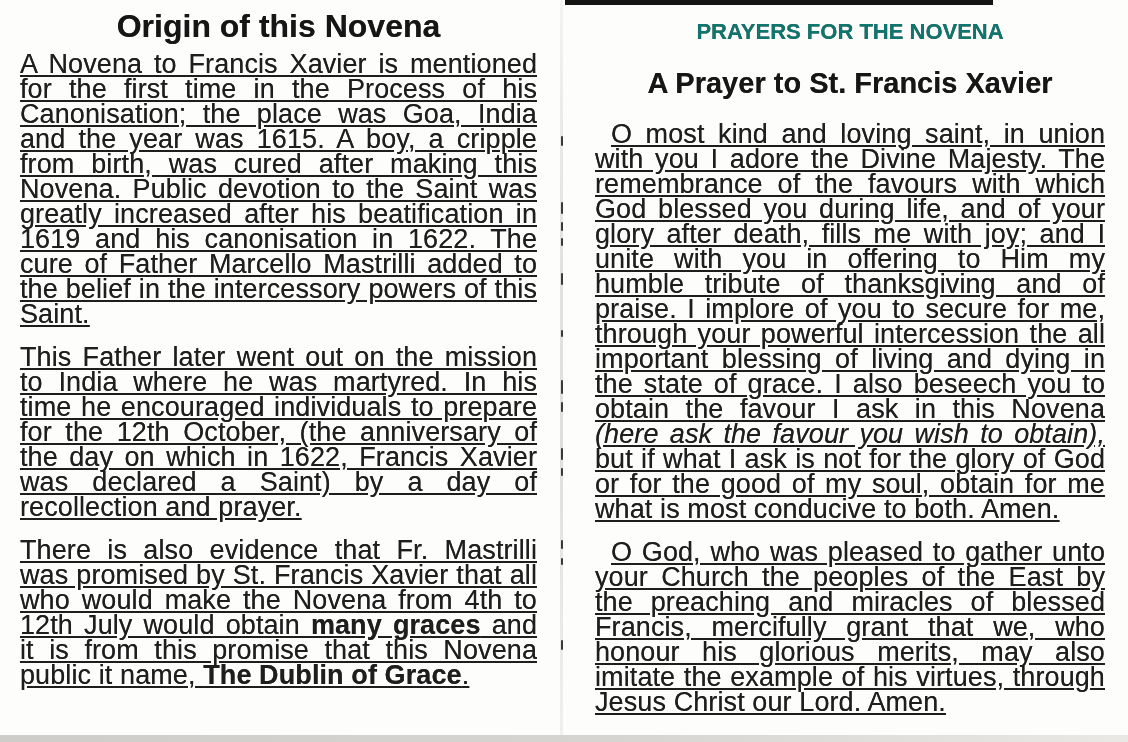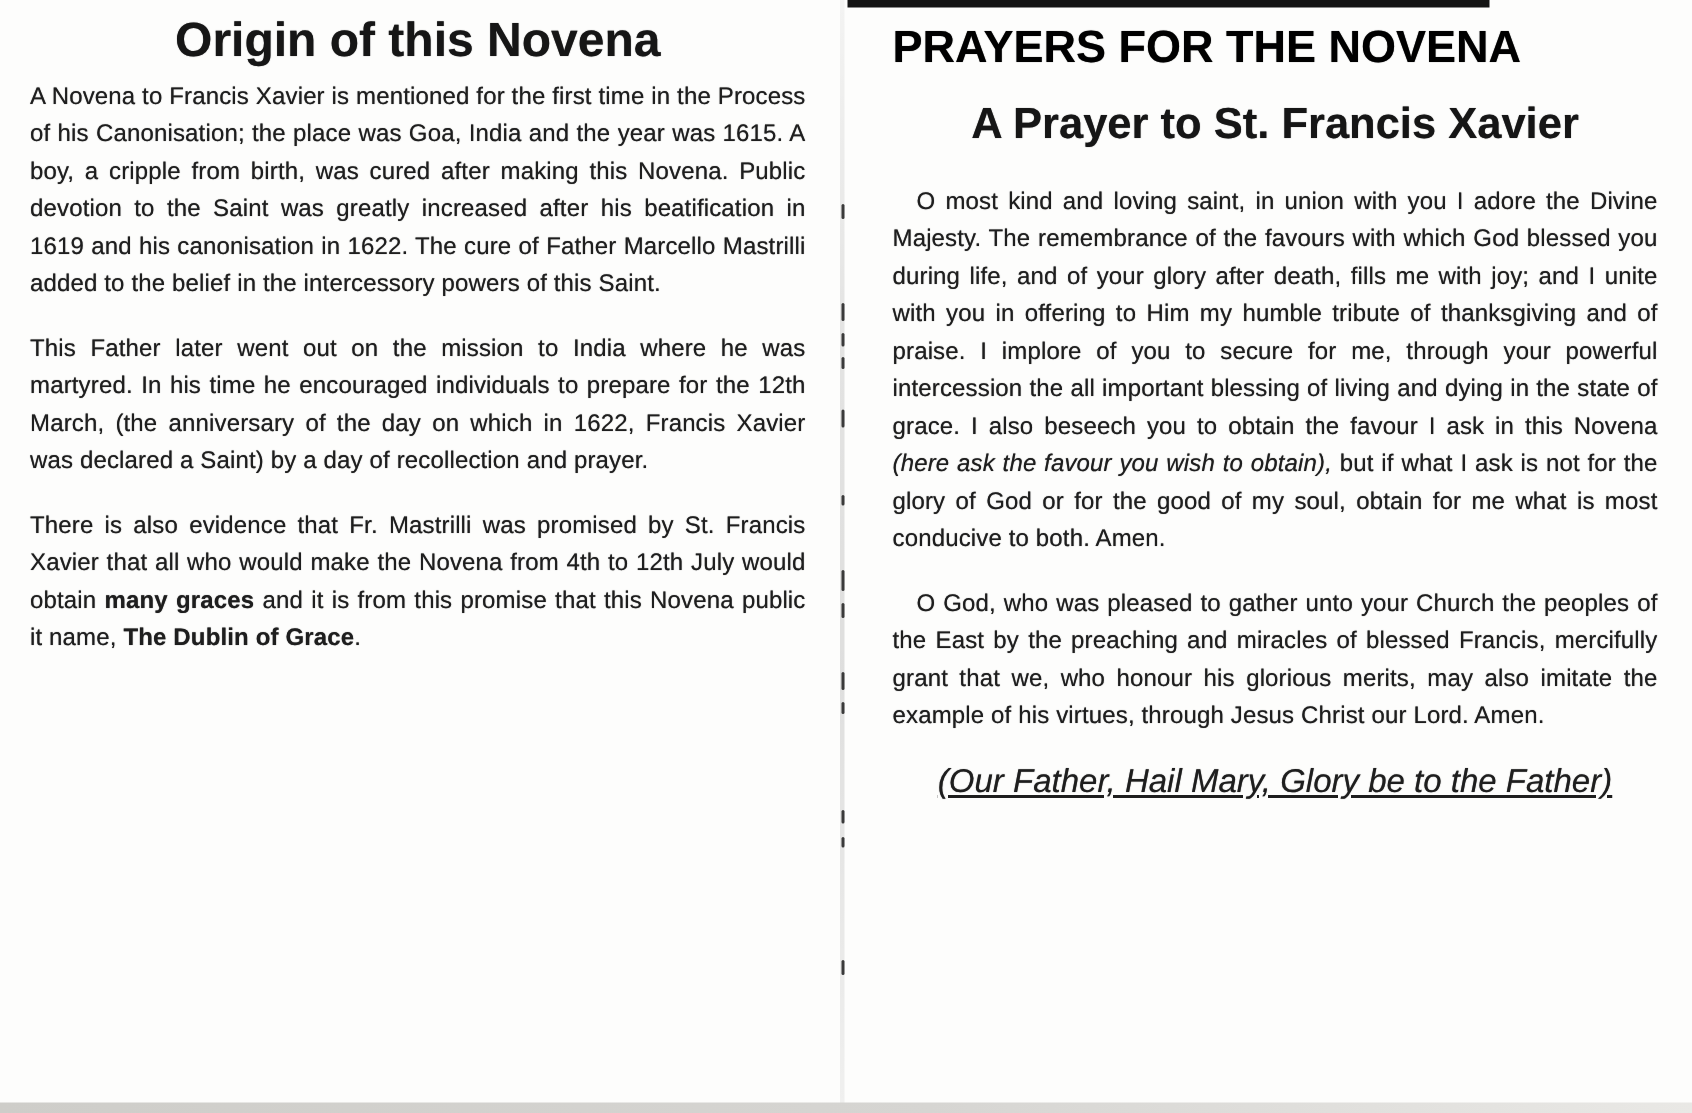--- a/index.html
+++ b/index.html
@@ -64,39 +64,41 @@
   .page-title-left {
     margin: 0 0 6px 0;
     font-size: 32px;
     line-height: 40px;
     font-weight: bold;
     text-align: center;
     color: #161616;
   }
   .page-title-right {
     margin: 0 0 10px 0;
-    font-size: 30px;
+    font-size: 22px;
     line-height: 36px;
     font-weight: bold;
-    color: #000000;
+    text-align: center;
+    color: #0f766e;
   }
   .page-subtitle-right {
     margin: 16px 0 22px 0;
     font-size: 29px;
     line-height: 34px;
     font-weight: bold;
     text-align: center;
     color: #161616;
   }
   .para {
     margin: 0 0 18px 0;
-    font-size: 16px;
+    font-size: 27px;
     line-height: 25px;
     text-align: justify;
     letter-spacing: 0.1px;
+    text-decoration: underline;
   }
   .para:last-child { margin-bottom: 0; }
   .indent { text-indent: 16px; }
   .mid-heading {
     margin: 16px 0 14px 0;
     font-size: 30px;
     line-height: 36px;
     font-weight: bold;
     text-align: center;
     color: #161616;
@@ -115,21 +117,21 @@
 </head>
 <body>
 
 <div class="sheet">
 
   <div class="top-strip"></div>
 
   <div class="page page-left">
     <h1 class="page-title-left">Origin of this Novena</h1>
     <p class="para"><span>A Novena to Francis Xavier is mentioned for the first time in the Process of his Canonisation; the place was Goa, India and the year was 1615. A boy, a cripple from birth, was cured after making this Novena. Public devotion to the Saint was greatly increased after his beatification in 1619 and his canonisation in 1622. The cure of Father Marcello Mastrilli added to the belief in the intercessory powers of this Saint.</span></p>
-    <p class="para"><span>This Father later went out on the mission to India where he was martyred. In his time he encouraged individuals to prepare for the 12th March, (the anniversary of the day on which in 1622, Francis Xavier was declared a Saint) by a day of recollection and prayer.</span></p>
+    <p class="para"><span>This Father later went out on the mission to India where he was martyred. In his time he encouraged individuals to prepare for the 12th October, (the anniversary of the day on which in 1622, Francis Xavier was declared a Saint) by a day of recollection and prayer.</span></p>
     <p class="para"><span>There is also evidence that Fr. Mastrilli was promised by St. Francis Xavier that all who would make the Novena from 4th to 12th July would obtain </span><span class="run-b">many graces</span><span> and it is from this promise that this Novena public it name, </span><span class="run-b">The Dublin of Grace</span><span>.</span></p>
   </div>
 
   <div class="fold-line"></div>
 
   <div class="page page-right">
     <h1 class="page-title-right">PRAYERS FOR THE NOVENA</h1>
     <h2 class="page-subtitle-right">A Prayer to St. Francis Xavier</h2>
     <p class="para indent"><span>O most kind and loving saint, in union with you I adore the Divine Majesty. The remembrance of the favours with which God blessed you during life, and of your glory after death, fills me with joy; and I unite with you in offering to Him my humble tribute of thanksgiving and of praise. I implore of you to secure for me, through your powerful intercession the all important blessing of living and dying in the state of grace. I also beseech you to obtain the favour I ask in this Novena </span><span class="run-i">(here ask the favour you wish to obtain),</span><span> but if what I ask is not for the glory of God or for the good of my soul, obtain for me what is most conducive to both. Amen.</span></p>
     <p class="para indent"><span>O God, who was pleased to gather unto your Church the peoples of the East by the preaching and miracles of blessed Francis, mercifully grant that we, who honour his glorious merits, may also imitate the example of his virtues, through Jesus Christ our Lord. Amen.</span></p>

